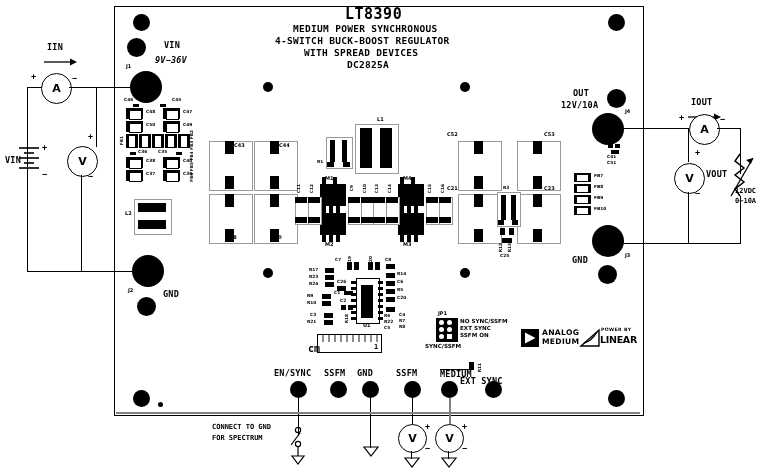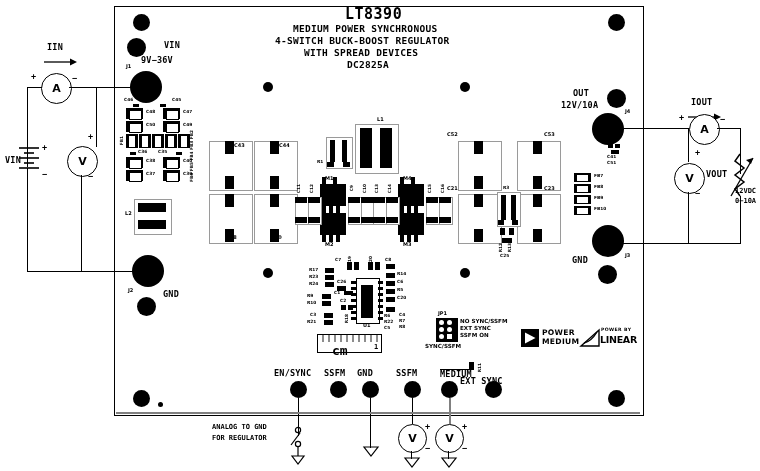--- a/index.html
+++ b/index.html
@@ -102,21 +102,21 @@
     <span>V</span>
   </div>
 <div class="t lbl" style="left:88px;top:132px;">+</div>
 <div class="t lbl" style="left:88px;top:172px;">−</div>
 <div class="wv" style="left:81px;top:175px;height:97px;"></div>
 
 <div class="wh" style="left:27px;top:271px;width:121px;"></div>
 
 <div class="mhole" style="left:127px;top:38px;width:19px;height:19px;"></div>
 <div class="t lbl" style="left:164px;top:41px;">VIN</div>
-<div class="t lbl" style="left:141px;top:56px;">9V−36V</div>
+<div class="t lbl" style="left:155px;top:56px;font-style:italic;">9V−36V</div>
 <div class="mhole" style="left:130px;top:71px;width:32px;height:32px;"></div>
 <div class="t des5" style="left:126px;top:64px;">J1</div>
 
 <div class="mhole" style="left:132px;top:255px;width:32px;height:32px;"></div>
 <div class="t des5" style="left:128px;top:288px;">J2</div>
 <div class="t lbl" style="left:163px;top:290px;">GND</div>
 <div class="mhole" style="left:137px;top:297px;width:19px;height:19px;"></div>
 
 <div class="t des" style="left:124px;top:98px;">C46</div>
 <div class="smd" style="left:133px;top:104px;width:6px;height:3px;"></div>
@@ -381,21 +381,21 @@
   <line x1="12" y1="1" x2="12" y2="8" stroke="#000" stroke-width="0.9"></line>
   <line x1="18" y1="1" x2="18" y2="8" stroke="#000" stroke-width="0.9"></line>
   <line x1="24" y1="1" x2="24" y2="8" stroke="#000" stroke-width="0.9"></line>
   <line x1="30" y1="1" x2="30" y2="8" stroke="#000" stroke-width="0.9"></line>
   <line x1="36" y1="1" x2="36" y2="8" stroke="#000" stroke-width="0.9"></line>
   <line x1="42" y1="1" x2="42" y2="8" stroke="#000" stroke-width="0.9"></line>
   <line x1="48" y1="1" x2="48" y2="8" stroke="#000" stroke-width="0.9"></line>
   <line x1="54" y1="1" x2="54" y2="8" stroke="#000" stroke-width="0.9"></line>
   <line x1="60" y1="1" x2="60" y2="8" stroke="#000" stroke-width="0.9"></line>
 </svg>
-<div class="t" style="left:332px;top:344px;font-size:13px;font-weight:bold;">cm</div>
+<div class="t" style="left:308px;top:344px;font-size:10px;font-weight:bold;">cm</div>
 <div class="t" style="left:374px;top:344px;font-size:7px;font-weight:bold;">1</div>
 
 <div class="t des5" style="left:438px;top:311px;">JP1</div>
 <div class="jmp" style="left:436px;top:318px;width:22px;height:24px;"></div>
 <div class="jmpd" style="left:439px;top:320px;width:5px;height:5px;"></div>
 <div class="jmpd" style="left:447px;top:320px;width:5px;height:5px;"></div>
 <div class="jmpd" style="left:439px;top:327px;width:5px;height:5px;"></div>
 <div class="jmpd" style="left:447px;top:327px;width:5px;height:5px;"></div>
 <div class="jmpd" style="left:439px;top:334px;width:5px;height:5px;"></div>
 <div class="jmpd" style="left:447px;top:334px;width:5px;height:5px;border-radius:0;"></div>
@@ -424,21 +424,21 @@
 <div class="smd" style="left:608px;top:144px;width:5px;height:4px;"></div>
 <div class="smd" style="left:615px;top:144px;width:5px;height:4px;"></div>
 <div class="smd" style="left:611px;top:150px;width:8px;height:4px;"></div>
 <div class="t des" style="left:607px;top:155px;">C41</div>
 <div class="t des" style="left:607px;top:161px;">C51</div>
 
 <svg class="abs" style="left:521px;top:329px;" width="18" height="18">
   <rect x="0" y="0" width="18" height="18" fill="#000"></rect>
   <polygon points="4,3.5 14.5,9 4,14.5" fill="#fff"></polygon>
 </svg>
-<div class="t" style="left:542px;top:329px;font-size:7.6px;font-weight:bold;font-family:'DejaVu Sans',sans-serif;letter-spacing:.3px;">POWER</div>
+<div class="t" style="left:542px;top:329px;font-size:7.6px;font-weight:bold;font-family:'DejaVu Sans',sans-serif;letter-spacing:.3px;">ANALOG</div>
 <div class="t" style="left:542px;top:338px;font-size:7.6px;font-weight:bold;font-family:'DejaVu Sans',sans-serif;letter-spacing:.3px;">MEDIUM</div>
 <svg class="abs" style="left:580px;top:328px;" width="20" height="20">
   <polygon points="1,18 19,18 19,2" fill="none" stroke="#000" stroke-width="1.4"></polygon>
   <path d="M4,15 C9,14 14,9 17,4" stroke="#000" stroke-width="1.4" fill="none"></path>
 </svg>
 <div class="t" style="left:601px;top:328px;font-size:4.6px;font-weight:bold;font-family:'DejaVu Sans',sans-serif;letter-spacing:.4px;">POWER BY</div>
 <div class="t" style="left:600px;top:335px;font-size:9.5px;font-weight:bold;font-family:'DejaVu Sans',sans-serif;letter-spacing:-.3px;">LINEAR</div>
 
 <div class="mhole" style="left:607px;top:89px;width:19px;height:19px;"></div>
 <div class="t lbl" style="left:573px;top:89px;">OUT</div>
@@ -504,22 +504,22 @@
 <div class="mhole" style="left:441px;top:381px;width:17px;height:17px;"></div>
 <div class="wv2" style="left:449px;top:398px;height:26px;"></div>
 
 <div class="t lbl" style="left:460px;top:377px;">EXT SYNC</div>
 <div class="mhole" style="left:485px;top:381px;width:17px;height:17px;"></div>
 <div class="t des vrt" style="left:478px;top:363px;">R11</div>
 <div class="smd" style="left:469px;top:362px;width:5px;height:8px;"></div>
 
 <div class="wh2" style="left:116px;top:412px;width:524px;"></div>
 
-<div class="t lbl7" style="left:212px;top:424px;">ANALOG TO GND</div>
-<div class="t lbl7" style="left:212px;top:435px;">FOR REGULATOR</div>
+<div class="t lbl7" style="left:212px;top:424px;">CONNECT TO GND</div>
+<div class="t lbl7" style="left:212px;top:435px;">FOR SPECTRUM</div>
 <svg class="abs" style="left:288px;top:424px;" width="22" height="42">
   <circle cx="10" cy="6" r="2.6" fill="none" stroke="#000" stroke-width="1.2"></circle>
   <circle cx="10" cy="20" r="2.6" fill="none" stroke="#000" stroke-width="1.2"></circle>
   <line x1="3" y1="21" x2="12" y2="9" stroke="#000" stroke-width="1.2"></line>
   <line x1="10" y1="23" x2="10" y2="32" stroke="#000" stroke-width="1.2"></line>
   <polygon points="4,32 16,32 10,40" fill="none" stroke="#000" stroke-width="1.2"></polygon>
 </svg>
 
 <div class="meter" style="left:398px;top:424px;width:27px;height:27px;">
     <span>V</span>

